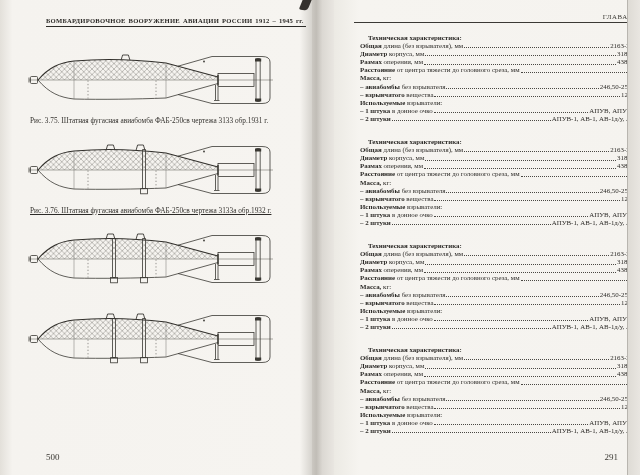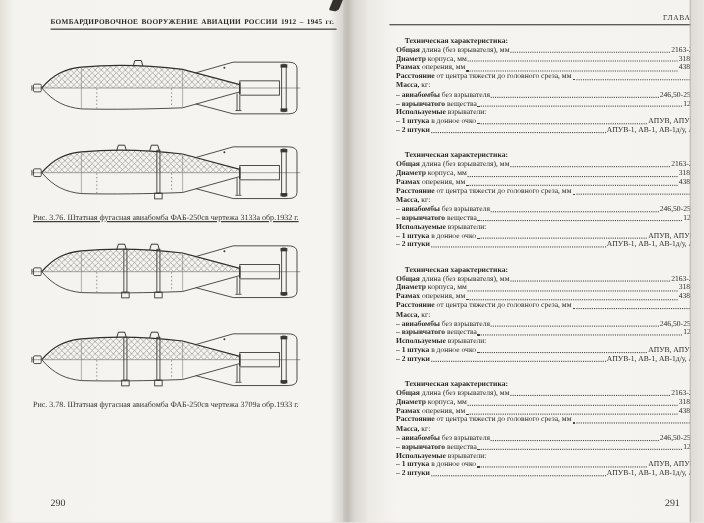--- a/index.html
+++ b/index.html
@@ -80,20 +80,21 @@
               <line x1="192" y1="28" x2="192" y2="38.5" stroke-width="1.4"></line>
               <rect x="230" y="11.5" width="4.2" height="43" rx="1"></rect>
               <rect x="229" y="11.5" width="6.2" height="3" fill="#3a3833" stroke="none"></rect>
               <rect x="229" y="51.5" width="6.2" height="3" fill="#3a3833" stroke="none"></rect>
               <line x1="189.5" y1="38" x2="189.5" y2="53"></line>
               <line x1="192" y1="40" x2="192" y2="53"></line>
               <line x1="188" y1="53.5" x2="193.5" y2="53.5"></line>
               <circle cx="178" cy="14.5" r="0.9" fill="#3a3833" stroke="none"></circle>
             </g>
           </svg>
+          <div class="fig-caption">Рис. 3.75. Штатная фугасная авиабомба ФАБ-250св чертежа 3133 обр.1931 г.</div>
         </div>
         <div class="figure" style="margin-top: 11px; text-decoration: underline;">
           <svg viewBox="0 0 250 66" width="250" height="66">
             <defs>
               <pattern id="hatch1" width="5.5" height="5.5" patternUnits="userSpaceOnUse">
                 <path d="M0 0 L5.5 5.5 M5.5 0 L0 5.5" stroke="#8d8b86" stroke-width="0.55" fill="none"></path>
               </pattern>
             </defs>
             <line x1="3" y1="33" x2="247" y2="33" stroke="#5a5853" stroke-width="0.5"></line>
             <path d="M12 33 C 23 20 34 15.5 48 14 C 75 11.6 110 12.4 140 16 L 192 30 L 192 33 Z" fill="url(#hatch1)" stroke="none"></path>
@@ -212,24 +213,23 @@
               <line x1="192" y1="28" x2="192" y2="38.5" stroke-width="1.4"></line>
               <rect x="230" y="11.5" width="4.2" height="43" rx="1"></rect>
               <rect x="229" y="11.5" width="6.2" height="3" fill="#3a3833" stroke="none"></rect>
               <rect x="229" y="51.5" width="6.2" height="3" fill="#3a3833" stroke="none"></rect>
               <line x1="189.5" y1="38" x2="189.5" y2="53"></line>
               <line x1="192" y1="40" x2="192" y2="53"></line>
               <line x1="188" y1="53.5" x2="193.5" y2="53.5"></line>
               <circle cx="178" cy="14.5" r="0.9" fill="#3a3833" stroke="none"></circle>
             </g>
           </svg>
-          <div class="fig-caption">Рис. 3.78. Штатная фугасная авиабомба ФАБ-250св чертежа 3709а обр.1933 г.</div>
         </div>
       </div>
-    <div class="page-num pn-left">290</div>
+    <div class="page-num pn-left">500</div>
   </div>
 
   <div class="page page-right">
     <div class="rp-header">ГЛАВА 3</div>
     <div class="spec-area">
         <div class="spec-block">
           <div class="spec-title">Техническая характеристика:</div>
           <div class="spec-row">
             <span class="lead">Общая</span>
             <span class="rest"> длина (без взрывателя), мм</span>

